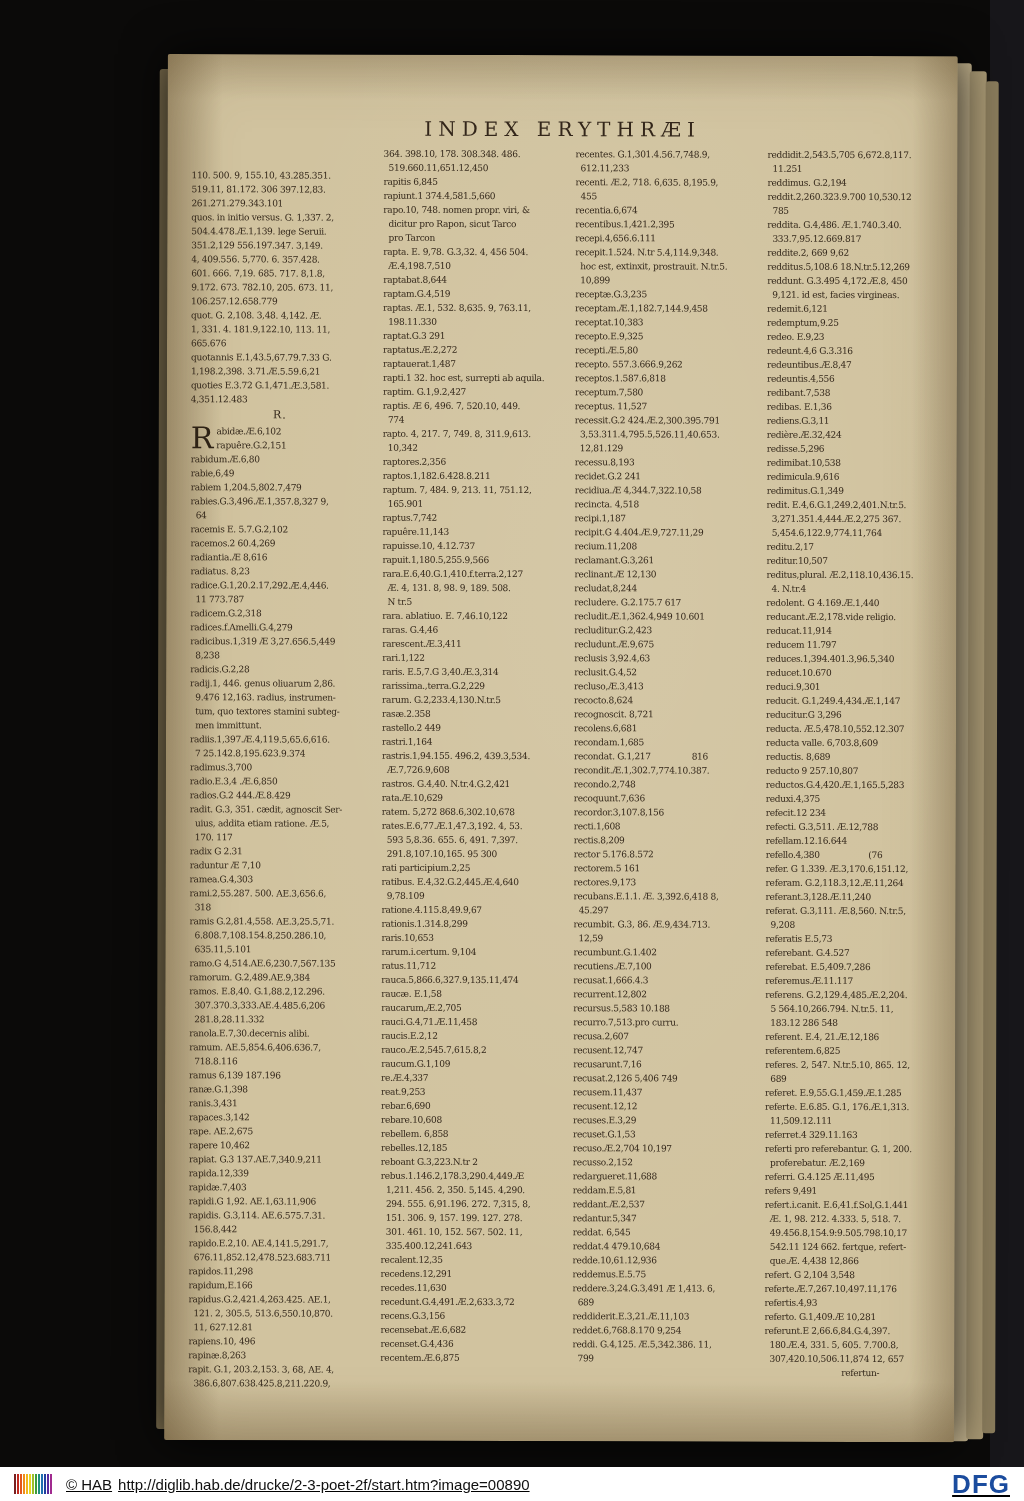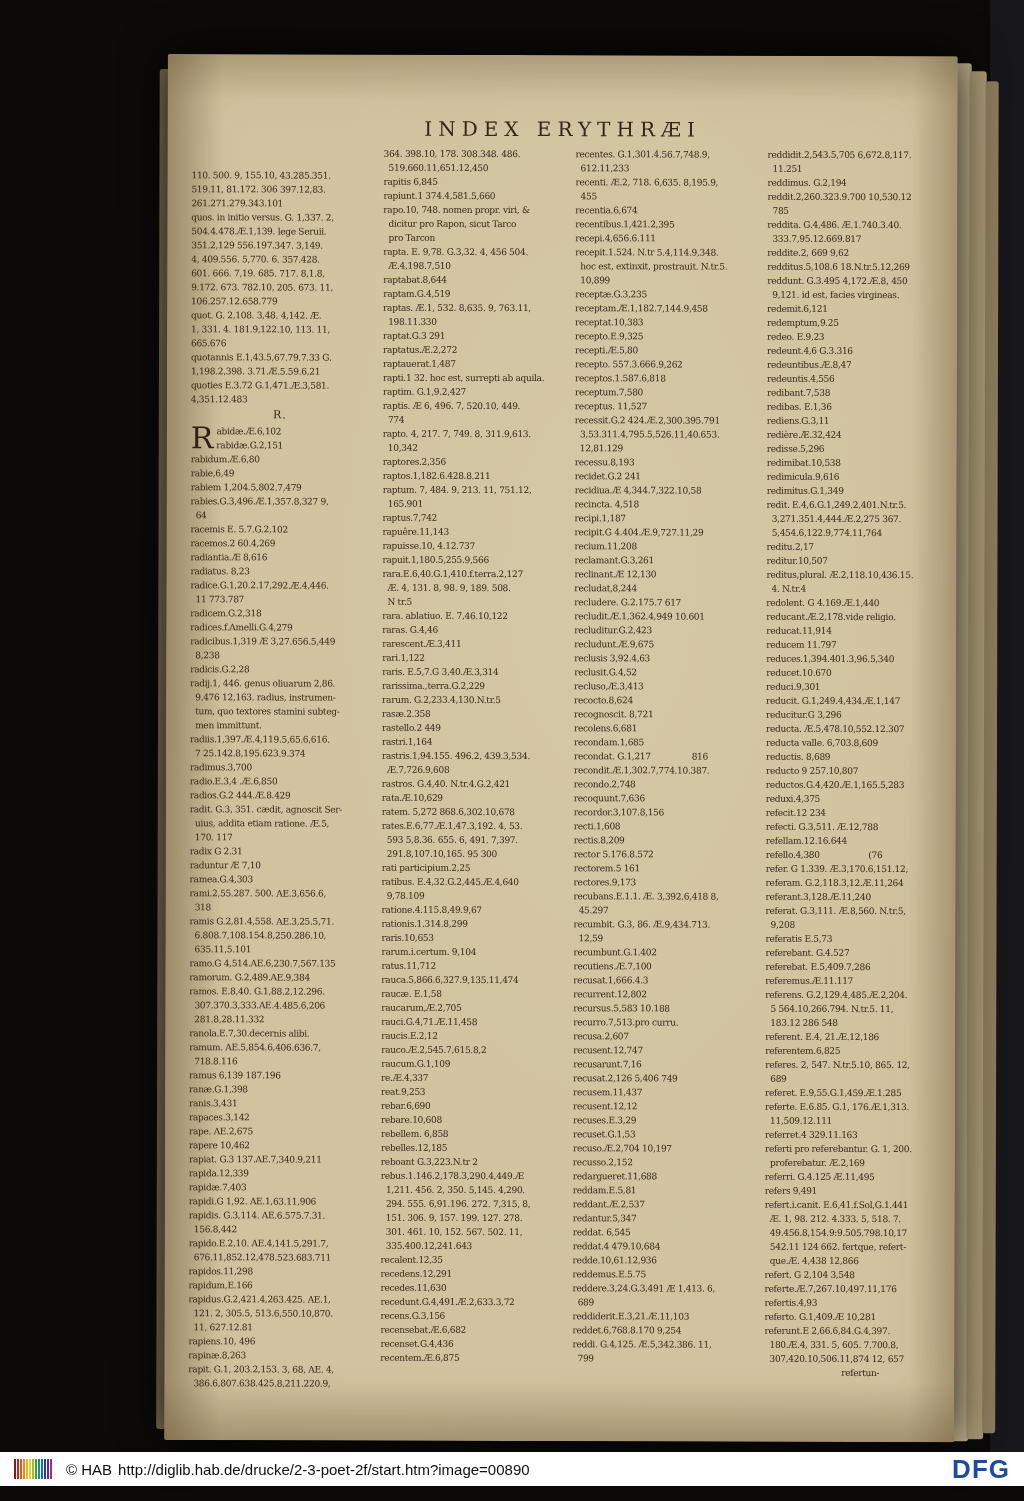--- a/index.html
+++ b/index.html
@@ -61,25 +61,25 @@
     text-align:center;font-size:11px;line-height:18px;letter-spacing:1px;
   }
   .dropcap-block{overflow:hidden;}
   .dropcap{
     float:left;
     font-size:30px;line-height:27px;
     padding-right:3px;
     color:#2e2215;
   }
   .footer{
-    position:absolute;left:0;bottom:15px;width:1024px;height:34px;
+    position:absolute;left:0;bottom:0;width:1024px;height:34px;
     background:#ffffff;
     display:flex;align-items:center;
     font-family:"Liberation Sans", sans-serif;
-    padding:0 14px;box-sizing:border-box;
+    padding:0 14px;box-sizing:border-box;text-decoration:underline;
   }
   .hab-logo{display:flex;align-items:flex-end;gap:1px;height:20px;margin-right:14px;}
   .hab-logo span{display:inline-block;width:2px;height:20px;}
   .footer-text{font-size:15px;color:#101010;white-space:nowrap;}
   .footer-text .url{color:#101010;margin-left:6px;}
   .dfg-logo{
     margin-left:auto;
     font-family:"Liberation Sans", sans-serif;
     font-weight:700;font-size:26px;letter-spacing:1px;
     color:#1b4c9e;
@@ -116,21 +116,21 @@
 1, 331. 4. 181.9,122.10, 113. 11,
 665.676
 quotannis E.1,43.5,67.79.7.33 G.
 1,198.2,398. 3.71.Æ.5.59.6,21
 quoties E.3.72 G.1,471.Æ.3,581.
 4,351.12.483</div>
         <div class="section-letter">R.</div>
         <div class="dropcap-block">
           <span class="dropcap">R</span>
             <span class="coltext" style="display:block">abidæ.Æ.6,102
-rabidæ.G.2,151
+rapuêre.G.2,151
 rabidum.Æ.6,80</span>
         </div>
         <div class="coltext">rabie,6,49
 rabiem 1,204.5,802.7,479
 rabies.G.3,496.Æ.1,357.8,327 9,
   64
 racemis E. 5.7.G.2,102
 racemos.2 60.4,269
 radiantia.Æ 8,616
 radiatus. 8,23

